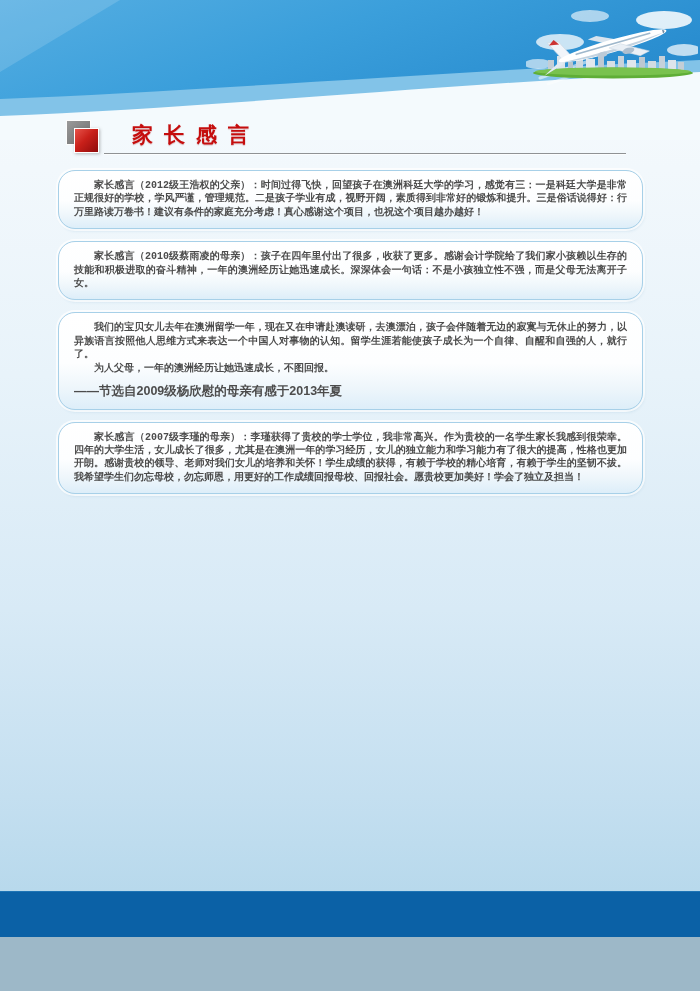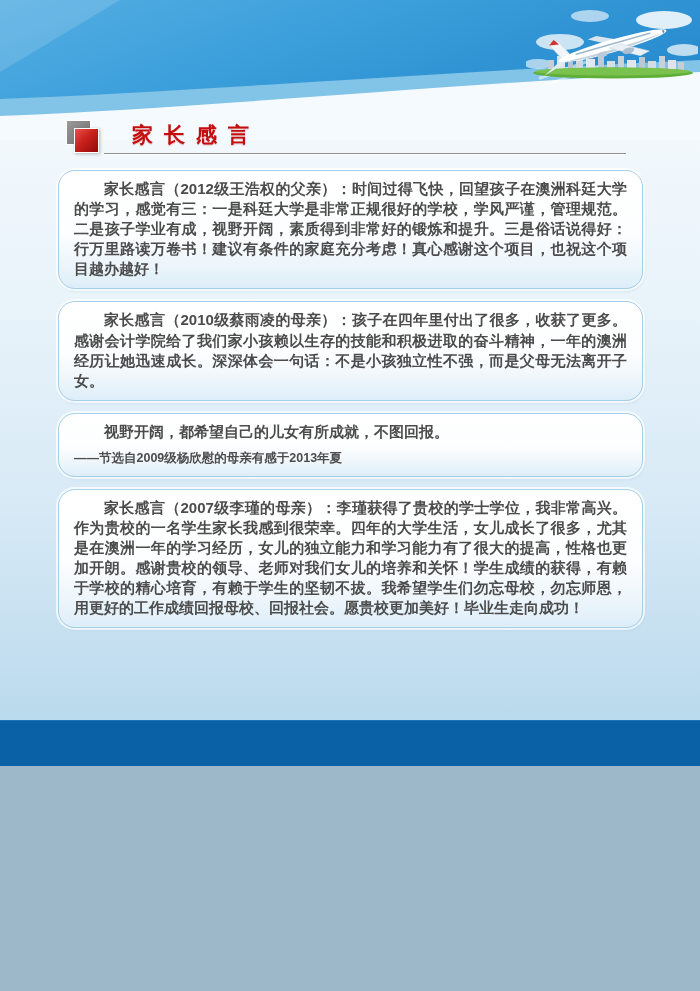--- a/index.html
+++ b/index.html
@@ -1,21 +1,21 @@
 <!DOCTYPE html>
 <html><head>
 <meta charset="utf-8">
 <style>
   * { margin:0; padding:0; box-sizing:border-box; }
   html,body { background:#9db8c8; }
   body { font-family:"Liberation Sans", sans-serif; }
 
   .page {
     position:relative;
-    width:700px; height:766px;
+    width:700px; height:937px;
     margin:0 auto;
     overflow:hidden;
     background:linear-gradient(180deg,#f8fcfe 0%, #f2f8fc 18%, #e8f3fa 40%, #d8eaf6 65%, #c4dff0 85%, #b2d6ea 100%);
   }
 
   
   .sky {
     position:absolute; top:0; left:0;
     width:700px; height:140px;
   }
@@ -70,26 +70,27 @@
   }
   .tbox {
     border:1px solid #a7d0e8;
     border-radius:17px;
     background:linear-gradient(180deg,#ffffff 0%, #fdfeff 52%, #eef6fb 78%, #ddeef9 100%);
     box-shadow:0 0 0 2px rgba(255,255,255,.75), 1px 2px 3px rgba(130,175,205,.30);
     padding:8px 15px 9px 15px;
     margin-bottom:12px;
   }
   .tbox p {
-    font-size:15px;
+    font-size:10px;
     line-height:1.34;
     font-weight:bold;
     color:#4c4c4c;
     text-align:justify;
     text-indent:2em;
+    font-family:Liberation Mono, monospace;
   }
   .tbox .attribution {
     font-size:12.5px;
     line-height:1.34;
     font-weight:bold;
     color:#4c4c4c;
     text-indent:0;
     margin-top:8px;
   }
 
@@ -191,27 +192,28 @@
     <div class="tbox">
       <p>家长感言（2012级王浩权的父亲）：时间过得飞快，回望孩子在澳洲科廷大学的学习，感觉有三：一是科廷大学是非常正规很好的学校，学风严谨，管理规范。二是孩子学业有成，视野开阔，素质得到非常好的锻炼和提升。三是俗话说得好：行万里路读万卷书！建议有条件的家庭充分考虑！真心感谢这个项目，也祝这个项目越办越好！</p>
     </div>
 
 
     <div class="tbox">
       <p>家长感言（2010级蔡雨凌的母亲）：孩子在四年里付出了很多，收获了更多。感谢会计学院给了我们家小孩赖以生存的技能和积极进取的奋斗精神，一年的澳洲经历让她迅速成长。深深体会一句话：不是小孩独立性不强，而是父母无法离开子女。</p>
     </div>
 
     <div class="tbox">
-      <p>视野开阔，都希望自己的儿女有所成就，不图回报。</p>
+      <p>我们的宝贝女儿去年在澳洲留学一年，现在又在申请赴澳读研，去澳漂泊，孩子会伴随着无边的寂寞与无休止的努力，以异族语言按照他人思维方式来表达一个中国人对事物的认知。留学生涯若能使孩子成长为一个自律、自醒和自强的人，就行了。</p>
+      <p>为人父母，一年的澳洲经历让她迅速成长，不图回报。</p>
       <div class="attribution">——节选自2009级杨欣慰的母亲有感于2013年夏</div>
     </div>
 
 
     <div class="tbox">
-      <p>家长感言（2007级李瑾的母亲）：李瑾获得了贵校的学士学位，我非常高兴。作为贵校的一名学生家长我感到很荣幸。四年的大学生活，女儿成长了很多，尤其是在澳洲一年的学习经历，女儿的独立能力和学习能力有了很大的提高，性格也更加开朗。感谢贵校的领导、老师对我们女儿的培养和关怀！学生成绩的获得，有赖于学校的精心培育，有赖于学生的坚韧不拔。我希望学生们勿忘母校，勿忘师恩，用更好的工作成绩回报母校、回报社会。愿贵校更加美好！毕业生走向成功！</p>
+      <p>家长感言（2007级李瑾的母亲）：李瑾获得了贵校的学士学位，我非常高兴。作为贵校的一名学生家长我感到很荣幸。四年的大学生活，女儿成长了很多，尤其是在澳洲一年的学习经历，女儿的独立能力和学习能力有了很大的提高，性格也更加开朗。感谢贵校的领导、老师对我们女儿的培养和关怀！学生成绩的获得，有赖于学校的精心培育，有赖于学生的坚韧不拔。我希望学生们勿忘母校，勿忘师恩，用更好的工作成绩回报母校、回报社会。愿贵校更加美好！学会了独立及担当！</p>
     </div>
 
 
   </div>
 
   <div class="footer-bar"></div>
 
 </div>
 
 </body></html>

